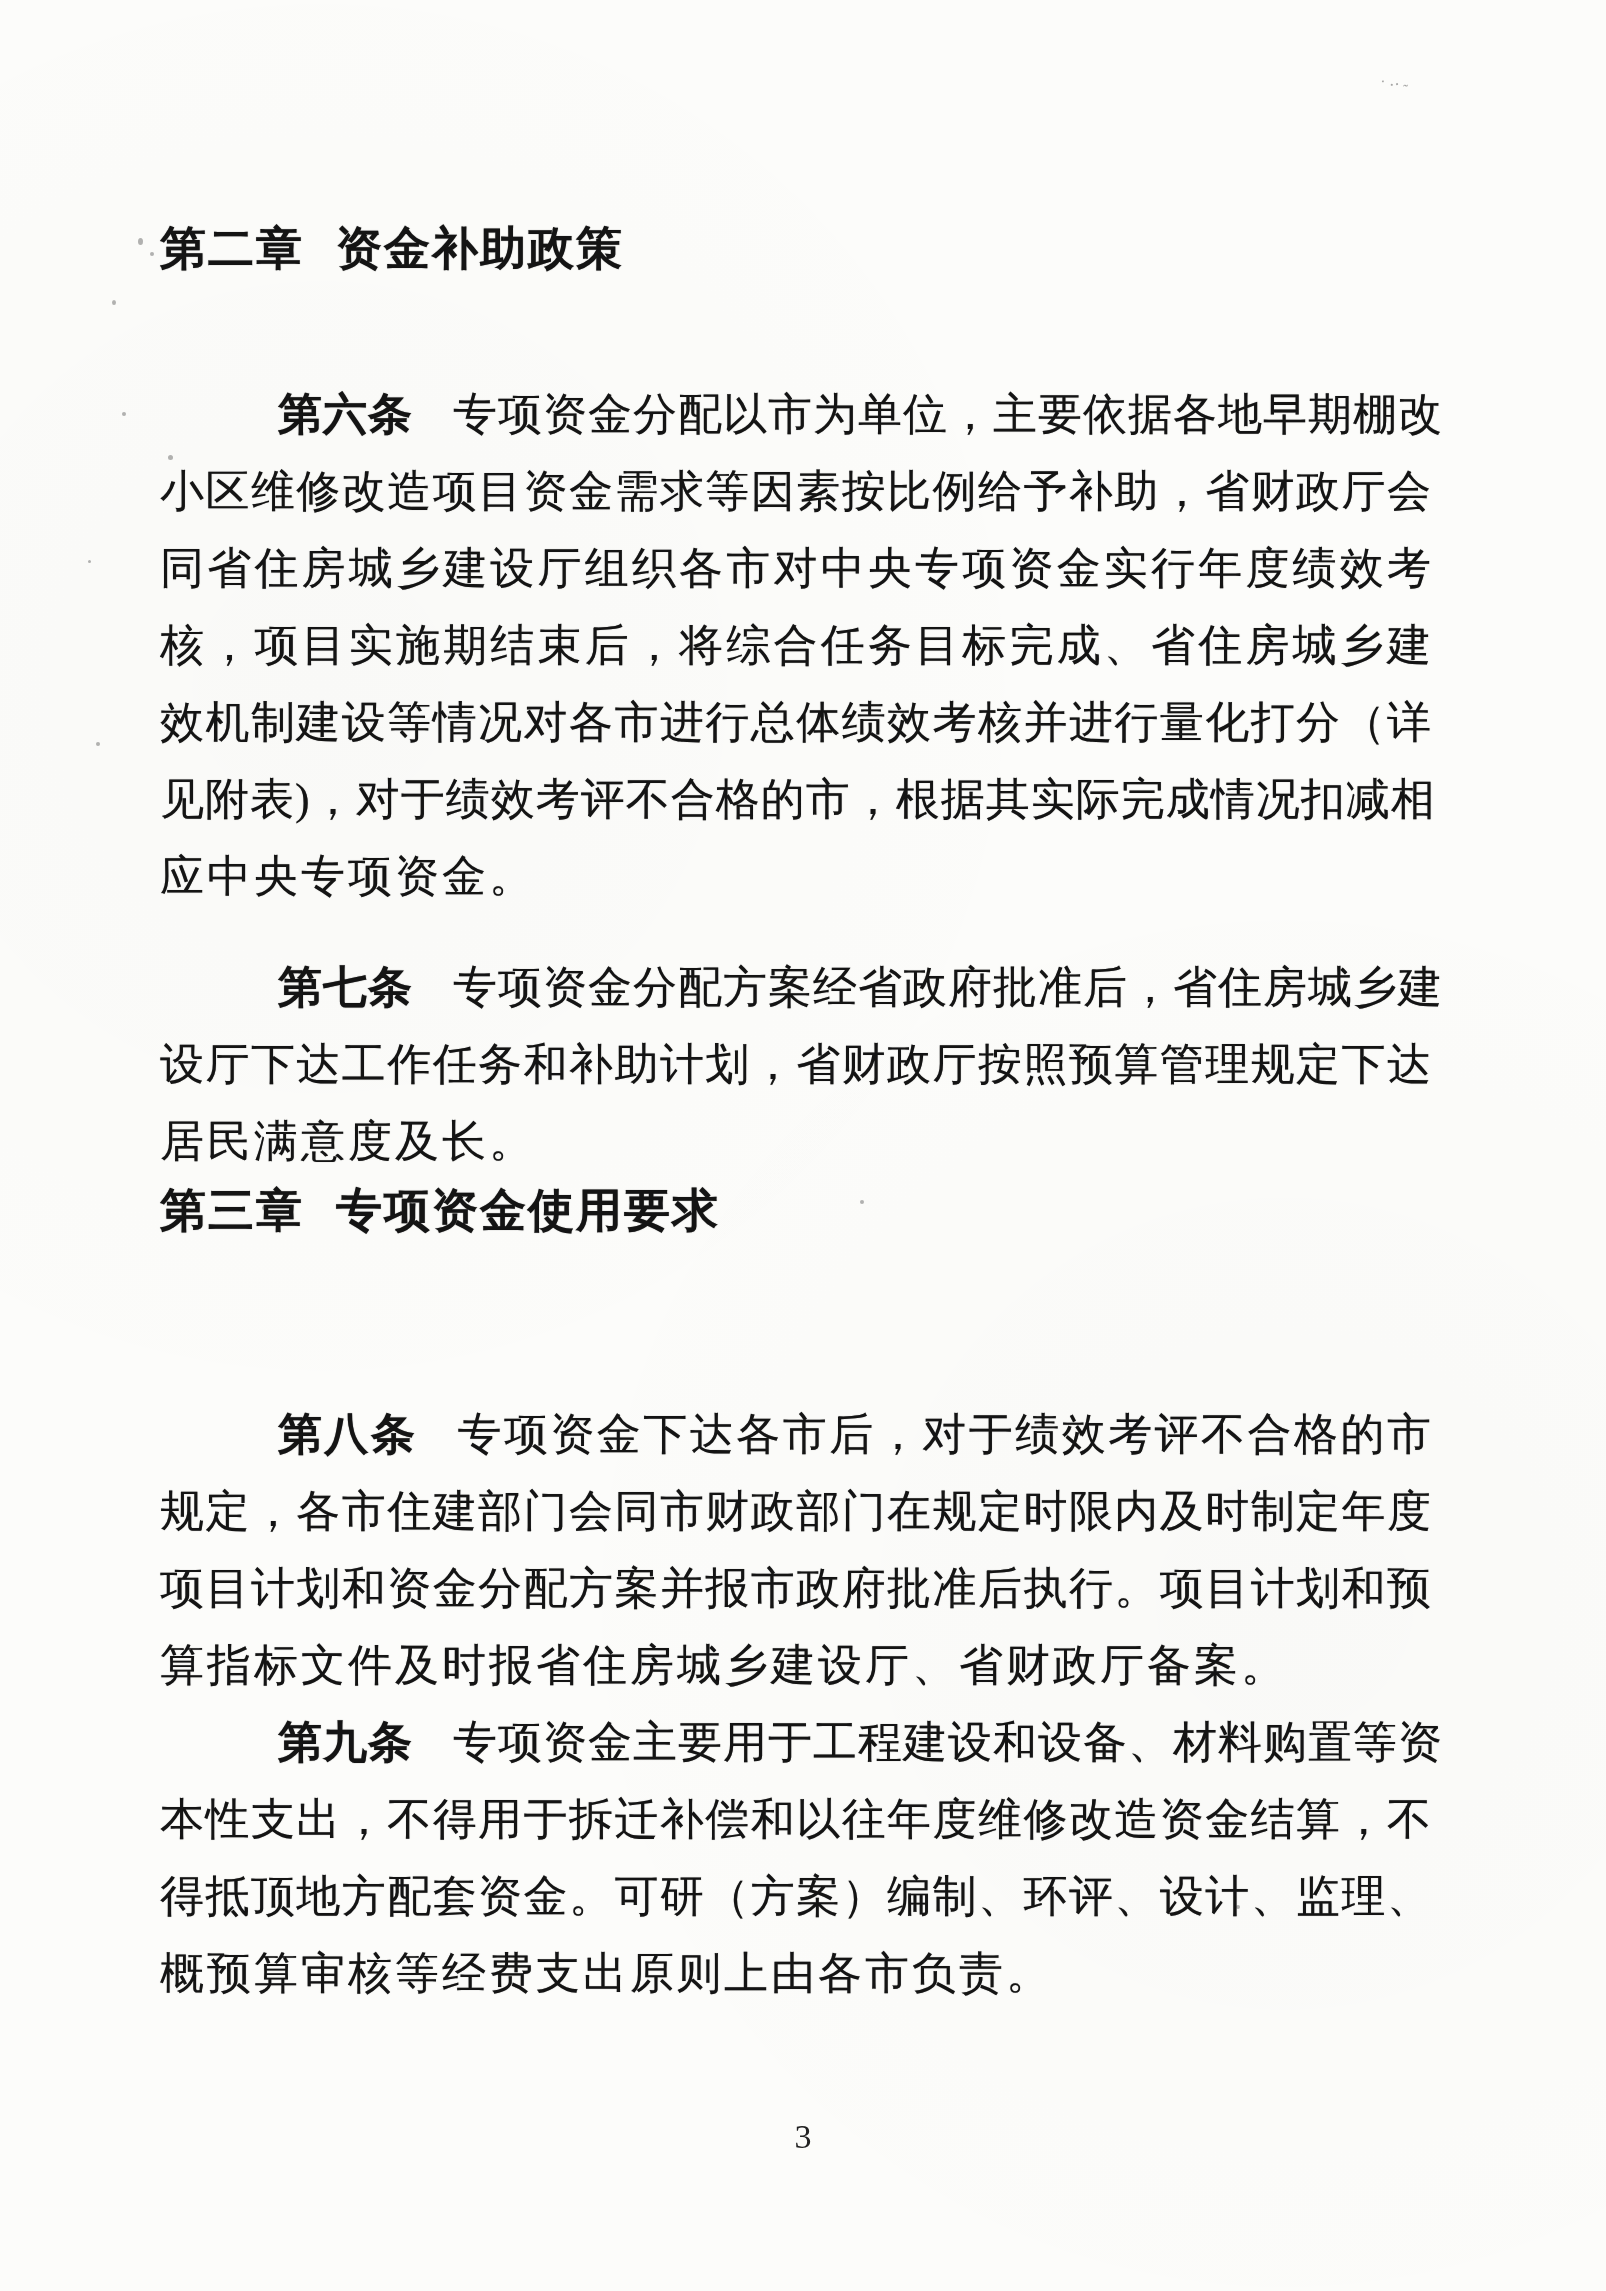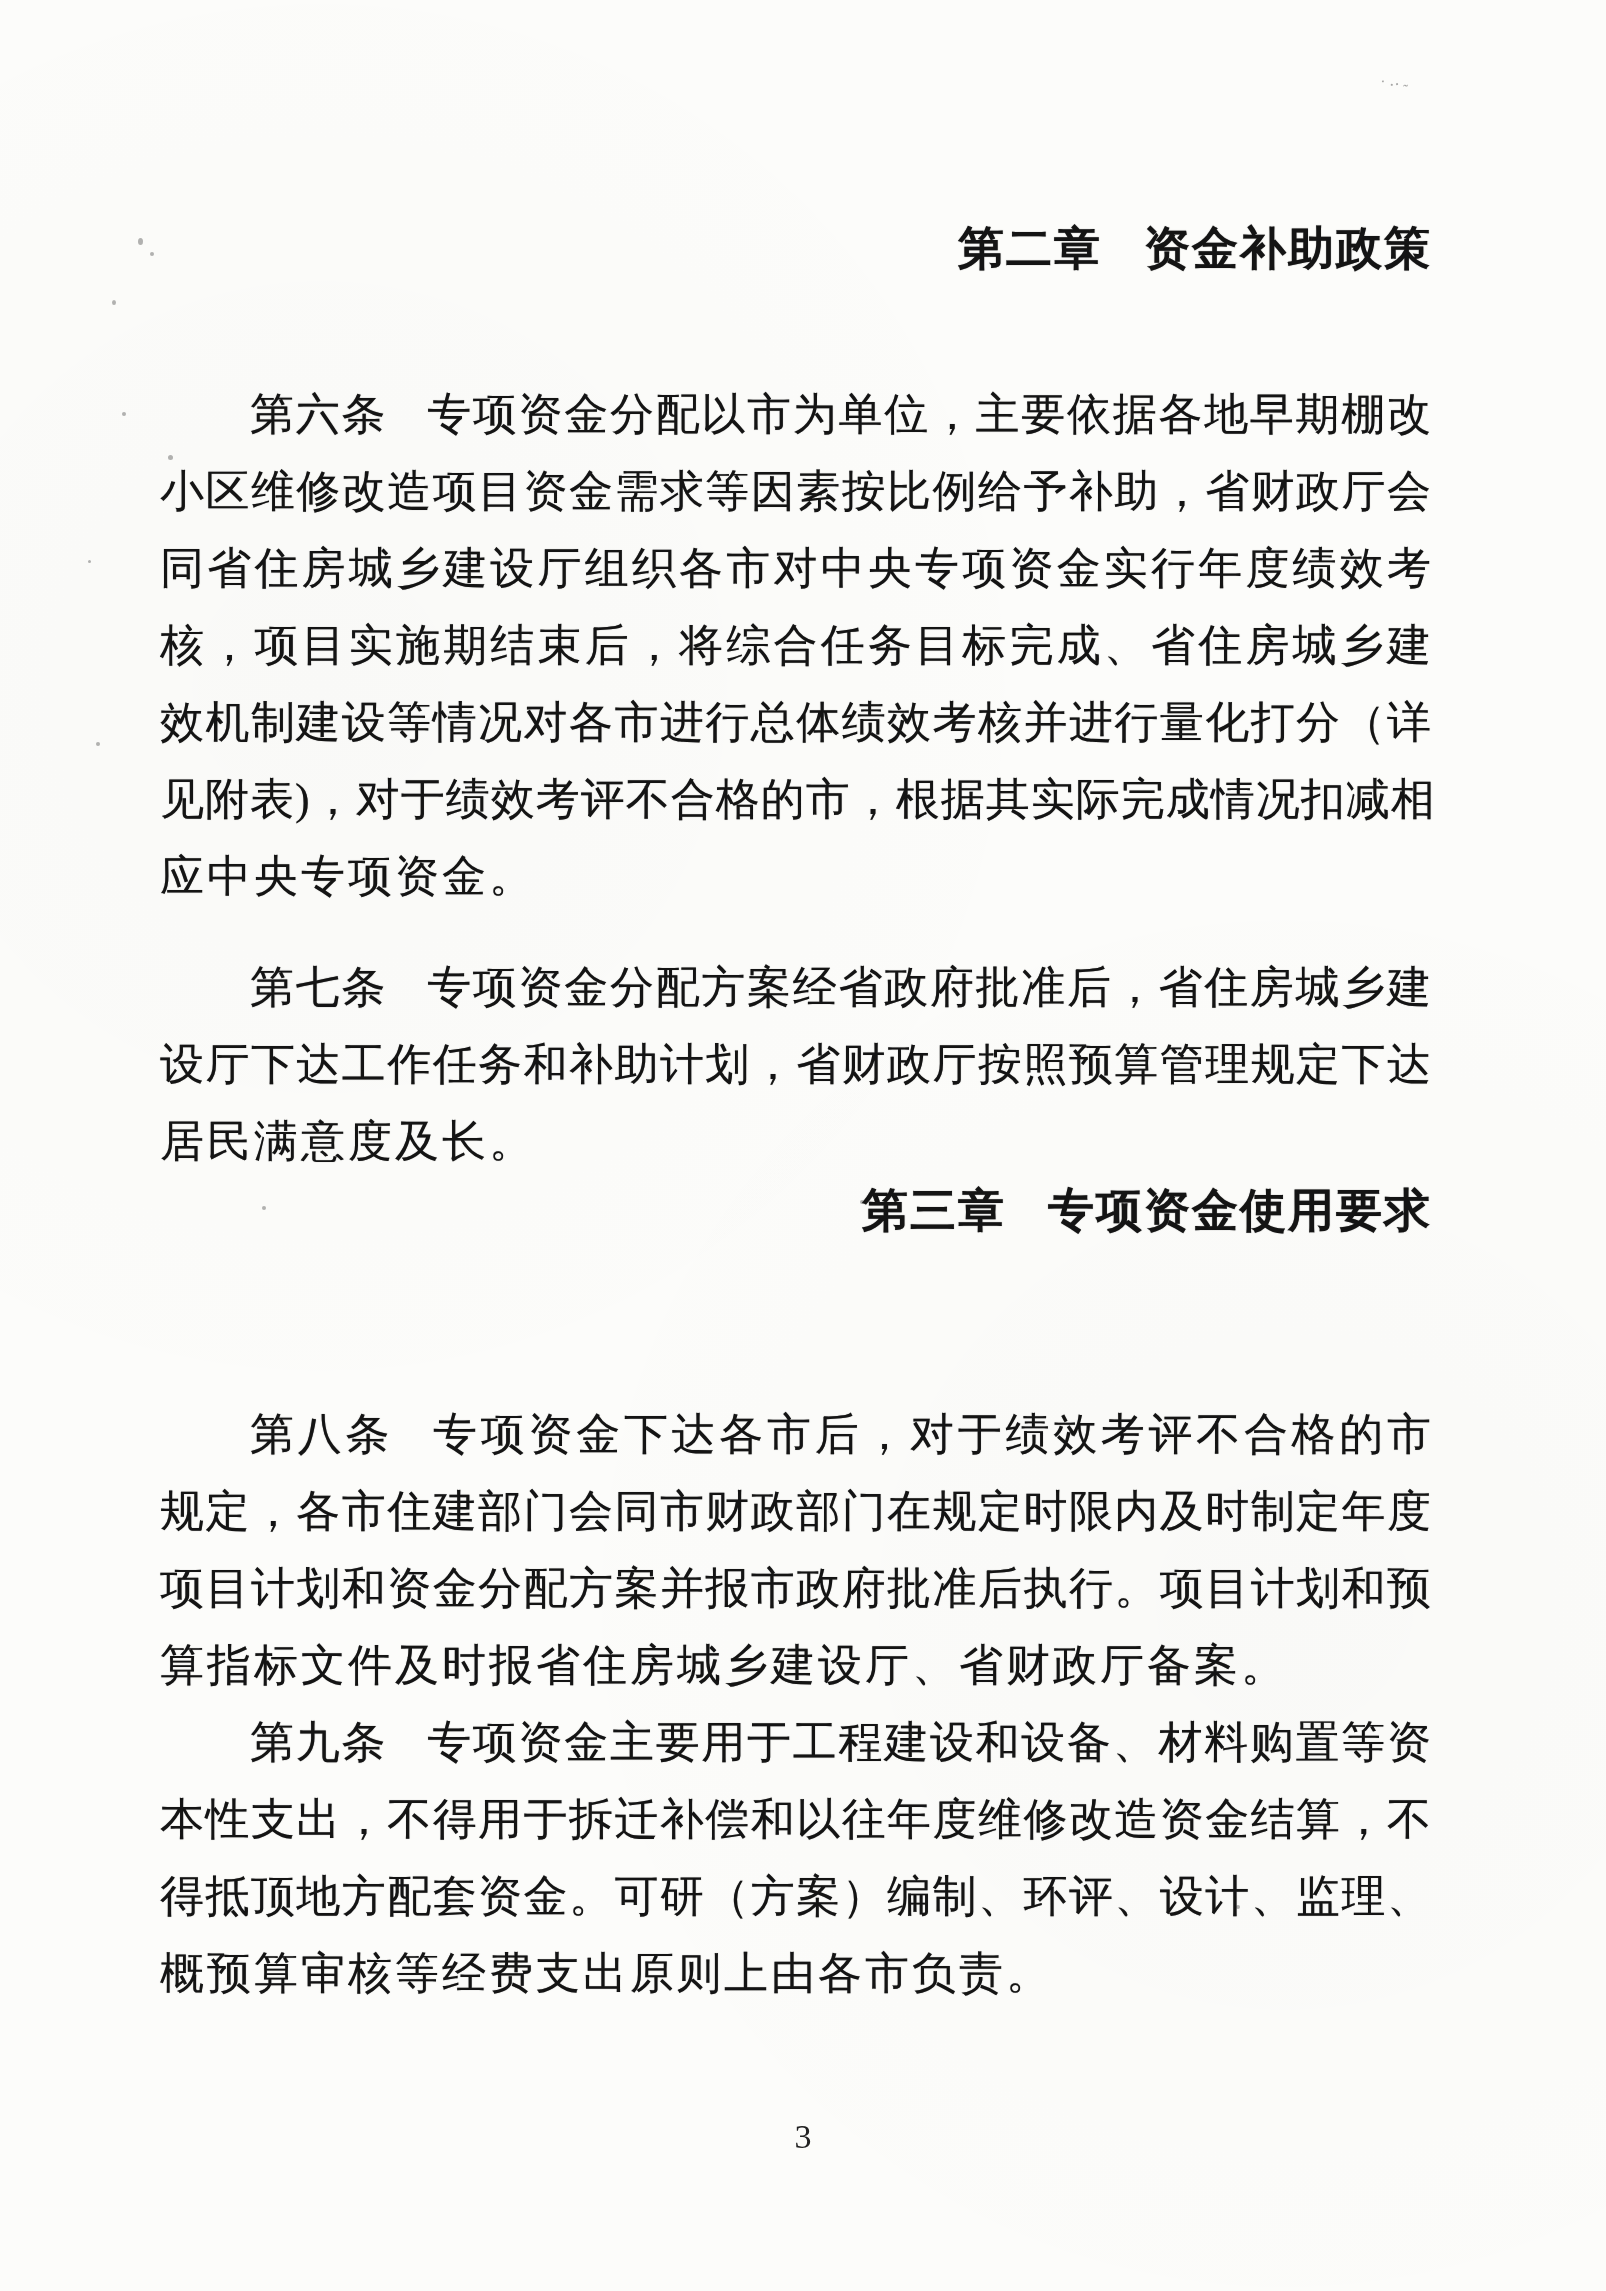--- a/index.html
+++ b/index.html
@@ -24,22 +24,22 @@
       #fcfcfa;
   }
   
   .textcol {
     position: absolute;
     left: 160px;
     width: 1272px;
   }
   .heading {
     display: flex;
-    justify-content: flex-end;
-    gap: 42px;
+    justify-content: flex-start;
+    gap: 32px;
     font-size: 46px;
     font-weight: 700;
     letter-spacing: 2px;
     text-shadow: 0 0 1px rgba(0,0,0,0.55);
   }
   .para .line {
     font-size: 44px;
     line-height: 77px;
     height: 77px;
     white-space: nowrap;
@@ -51,23 +51,24 @@
   }
   .para .line.short {
     text-align: left;
     text-align-last: left;
     letter-spacing: 3px;
   }
   .para .line.first {
     padding-left: 90px;
   }
   .artnum {
-    font-weight: 400;
+    font-weight: 700;
     margin-right: 40px;
     text-shadow: 0 0 1px rgba(0,0,0,0.6);
+    margin-left: 28px;
   }
   .pagenum {
     position: absolute;
     top: 2118px;
     left: 0;
     width: 1606px;
     text-align: center;
     font-size: 34px;
     color: #222;
   }

